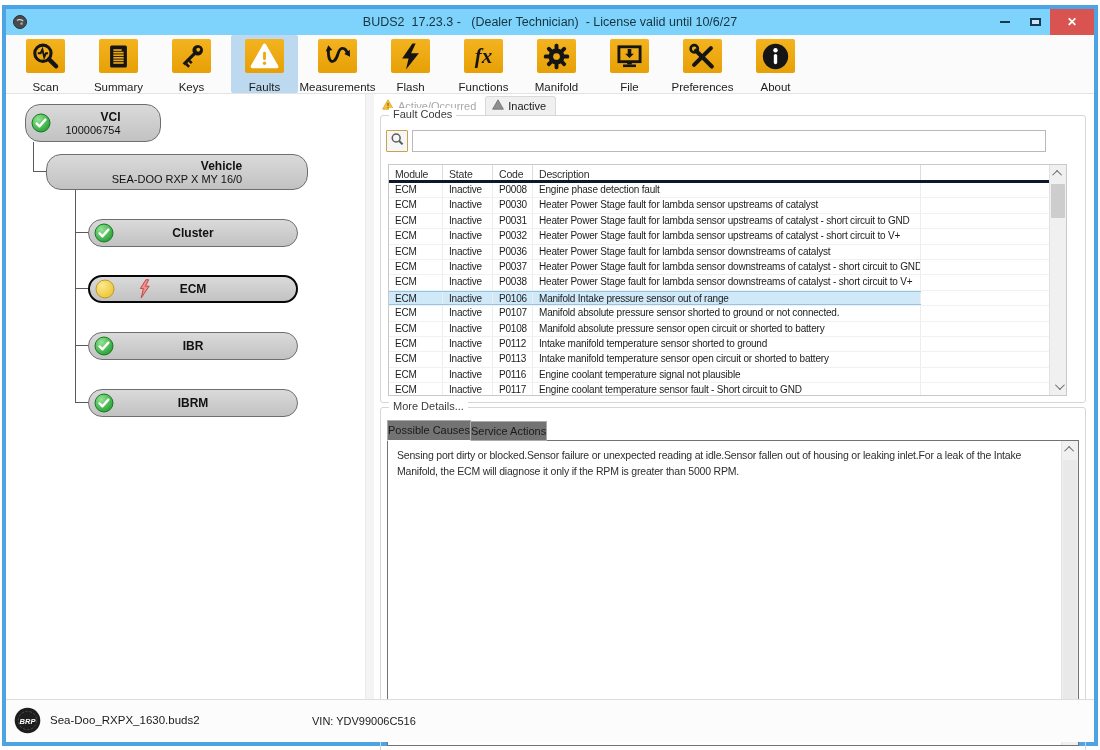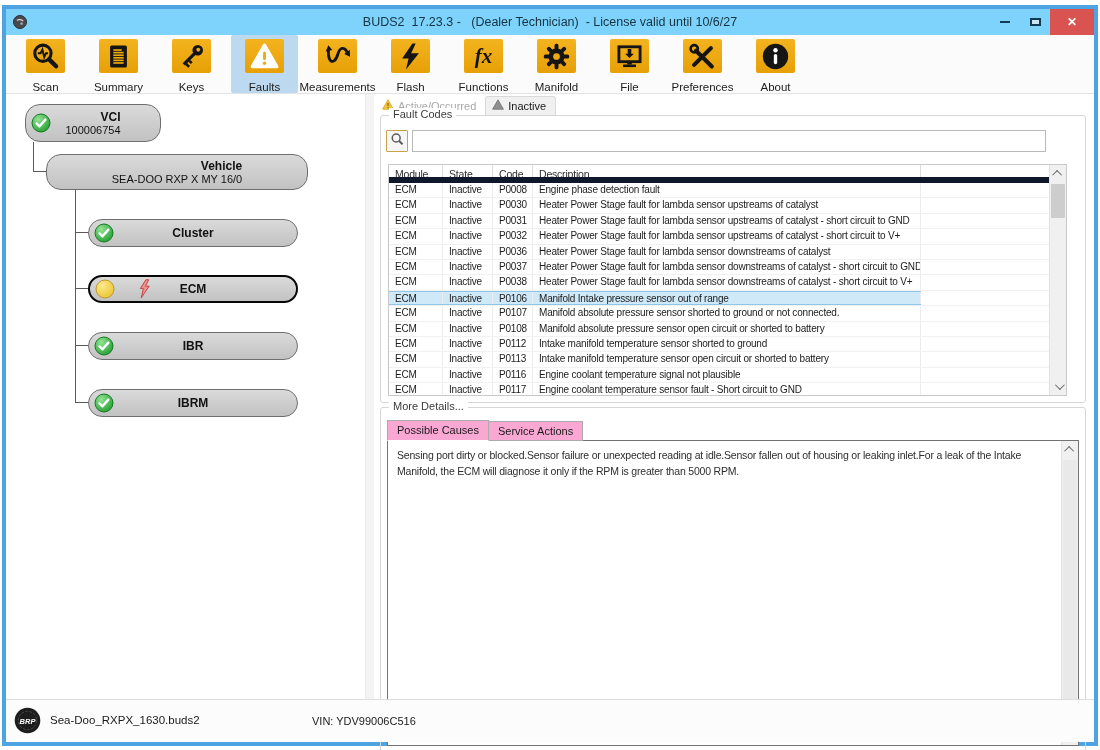--- a/index.html
+++ b/index.html
@@ -59,42 +59,42 @@
   #gb-details{top:313px;height:348px}
   .srow{position:absolute;left:5px;top:14px;right:39px;height:22px;display:flex}
   .sbtn{width:22px;height:22px;box-sizing:border-box;border:1px solid #c7a44c;background:#f6f6f6;
         display:flex;align-items:center;justify-content:center;margin-right:4px;border-radius:1px}
   .sbtn svg{width:15px;height:15px}
   .sinput{flex:1;height:22px;box-sizing:border-box;border:1px solid #b9b9b9;background:#fff;
           font-size:11px;padding:0 4px;outline:none;font-family:"Liberation Sans",sans-serif}
   
   .ftable{position:absolute;left:7px;top:48px;width:679px;height:232px;box-sizing:border-box;
           border:1px solid #c9c9c9;background:#fff;overflow:hidden}
-  .thead{display:flex;height:18px;border-bottom:6px solid #0f172a;width:calc(100% - 17px);box-sizing:border-box}
+  .thead{display:flex;height:18px;border-bottom:3px solid #0f172a;width:calc(100% - 17px);box-sizing:border-box}
   .th{font-size:10.5px;letter-spacing:-0.2px;color:#2e2e2e;padding:3px 0 0 6px;box-sizing:border-box;
       border-right:1px solid #dcdcdc;white-space:nowrap;overflow:hidden}
   .c0{width:54px}.c1{width:50px}.c2{width:40px}.c3{width:388px}
   .tbody{position:absolute;left:0;top:18px;right:17px;bottom:0;overflow:hidden}
   .trow{height:15.4px;border-bottom:1px solid #f1f1f1;box-sizing:border-box}
   .cells{display:flex;width:532px;height:100%;box-sizing:border-box}
   .td{font-size:10px;letter-spacing:-0.2px;color:#1c1c1c;padding-left:6px;box-sizing:border-box;
       border-right:1px solid #ededed;line-height:14.5px;white-space:nowrap;overflow:hidden}
   .trow.sel .cells{background:#cfe9f9;border-top:1px solid #8fc6e8;border-bottom:1px solid #8fc6e8}
   .trow.sel .td{line-height:13px}
   
   .vscroll{position:absolute;top:0;right:0;bottom:0;width:17px;background:#f0f0f0;border-left:1px solid #e2e2e2;box-sizing:border-box}
   .sarrow{position:absolute;left:0;width:16px;height:17px;display:flex;align-items:center;justify-content:center}
   .sarrow.up{top:0}.sarrow.down{bottom:0}
   .chev{width:6px;height:6px;border-left:1.6px solid #6a6a6a;border-top:1.6px solid #6a6a6a;display:block}
   .chev.u{transform:rotate(45deg) translate(0,2px)}
   .chev.d{transform:rotate(225deg) translate(0,2px)}
   .sthumb{position:absolute;left:1px;width:14px;border-radius:1px}
   
   .dtabs{position:absolute;left:6px;top:12px;display:flex;z-index:3;font-size:11px;align-items:flex-end}
-  .dtab{padding:3px 9px 3px;border:1px solid #ababab;background:#f9a8d4;color:#1a1a1a;box-sizing:border-box}
+  .dtab{padding:3px 0 3px;border:1px solid #ababab;background:#737373;color:#1a1a1a;box-sizing:border-box}
   .dtab.on{height:21px;border-bottom:1px solid #fff;z-index:4}
   .dtab.off{height:20px;margin-left:-1px}
   .dtext{position:absolute;left:6px;right:6px;top:32px;bottom:8px;border:1px solid #737373;background:#fff;box-sizing:border-box}
   .dtext .txt{position:absolute;left:0;top:0;right:20px;bottom:0;padding:6px 4px 6px 9px;font-size:10.5px;
               letter-spacing:-0.2px;line-height:1.55;color:#2e2e2e;overflow:hidden}
   
   .statusbar{height:42px;background:#fcfcfc;border-top:1px solid #ddd;position:relative;flex:0 0 auto}
   .brplogo{position:absolute;left:8px;top:7px;width:27px;height:27px;display:flex}
   .fname{position:absolute;left:44px;top:14px;font-size:11.5px;color:#1a1a1a}
   .vin{position:absolute;left:306px;top:15px;font-size:11px;color:#1a1a1a}

